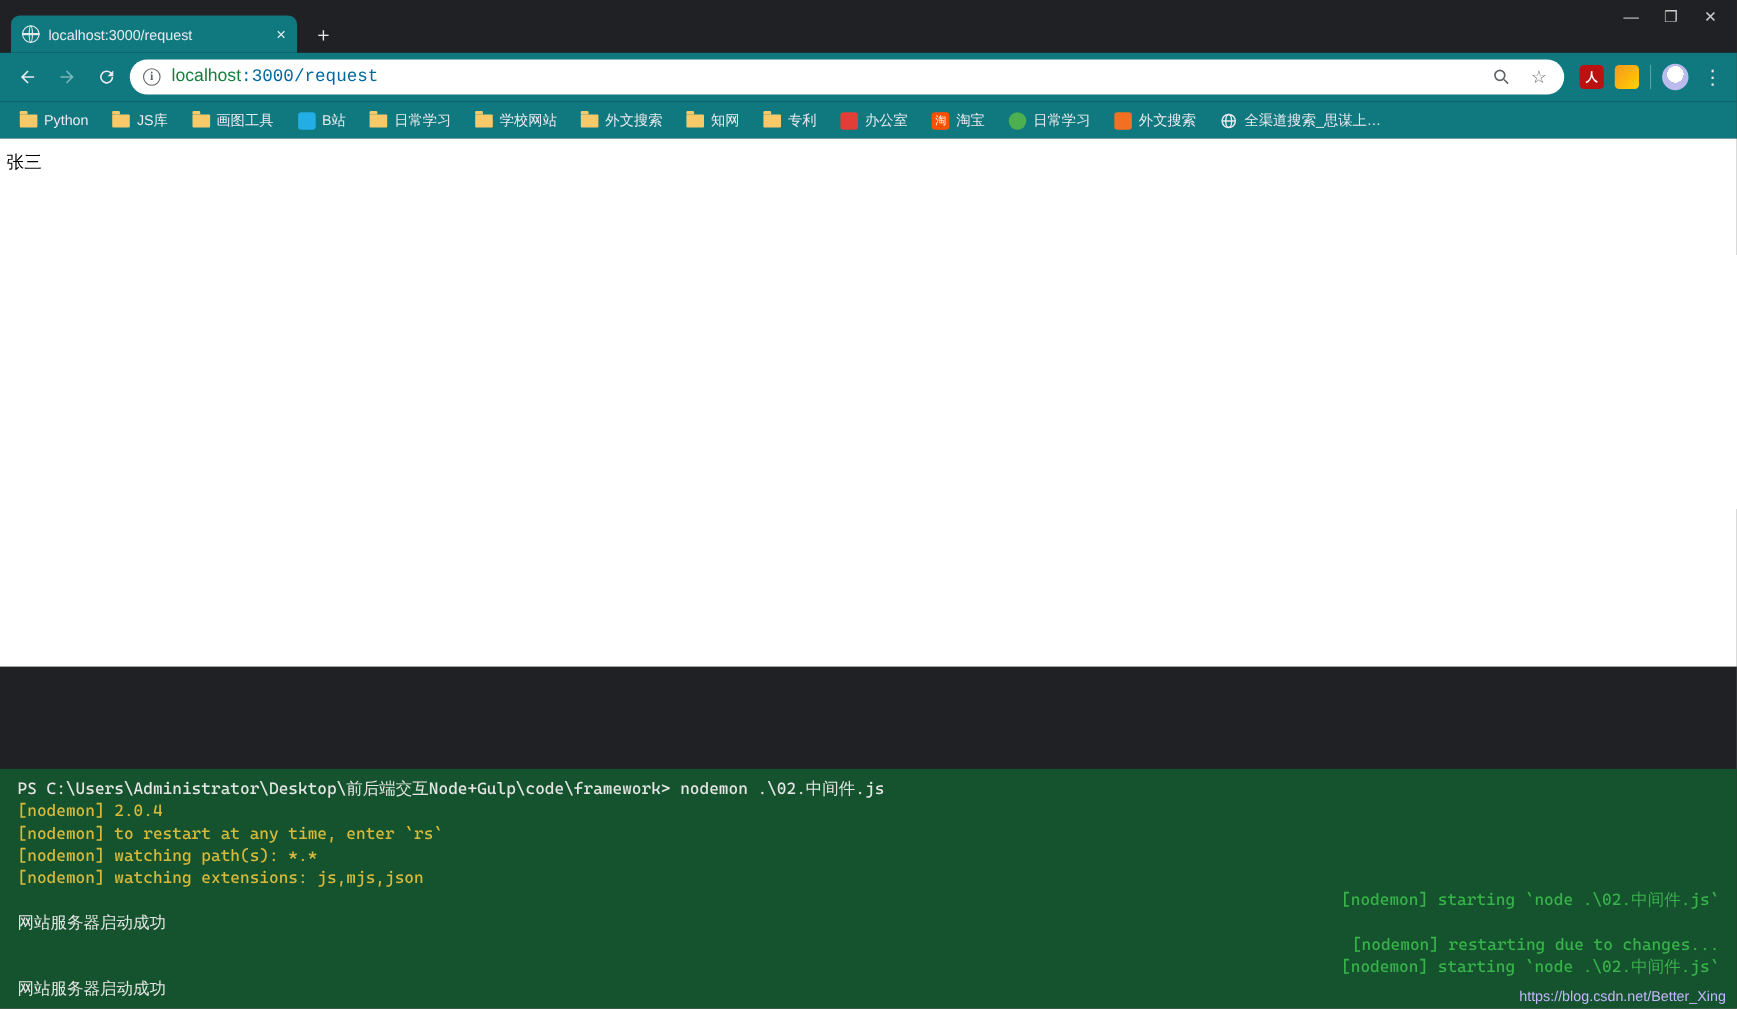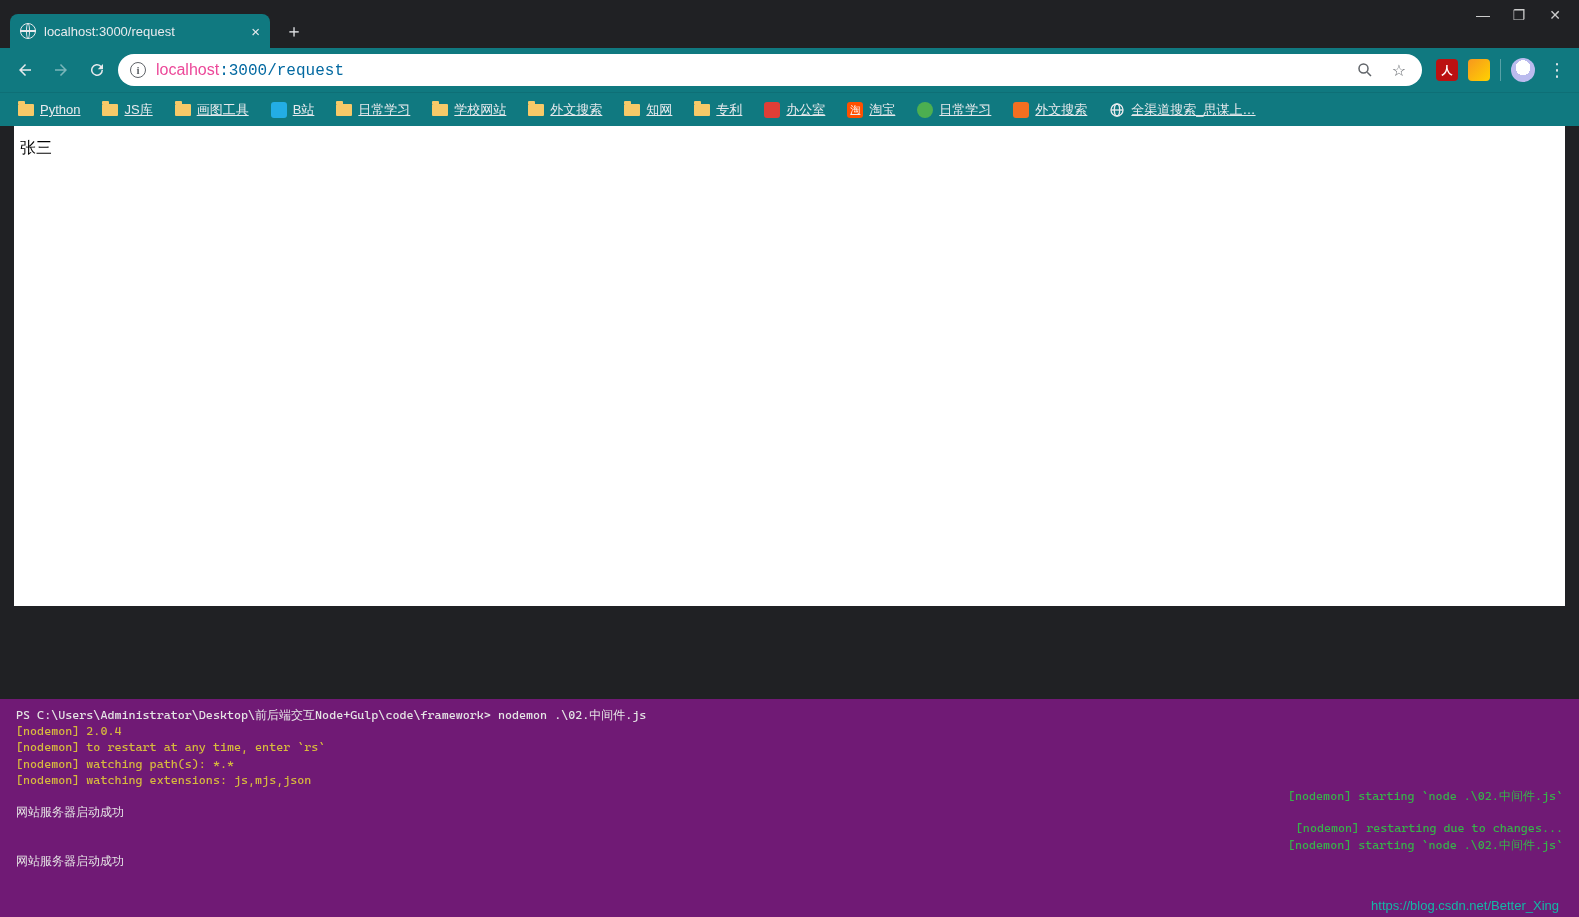--- a/index.html
+++ b/index.html
@@ -129,21 +129,21 @@
   .addressbar .info-icon {
     width: 16px; height: 16px;
     border: 1.5px solid #5f6368;
     border-radius: 50%;
     display:flex; align-items:center; justify-content:center;
     font-size: 11px;
     color:#5f6368;
     font-family: serif;
     font-weight: bold;
   }
-  .addressbar .url-host { color:#ec4899; }
+  .addressbar .url-host { color:#15803d; }
   .addressbar .url-path { color:#0369a1;font-family:Liberation Mono, monospace; }
   .addressbar .spacer { flex: 1; }
   .addressbar .addr-icon {
     color:#5f6368;
     font-size:16px;
     width: 22px;
     text-align:center;
     cursor:pointer;
   }
   .ext-row {
@@ -192,21 +192,20 @@
     border-top: 1px solid rgba(0,0,0,0.08);
   }
   .bookmark {
     display: flex;
     align-items: center;
     gap: 6px;
     padding: 4px 8px;
     border-radius: 4px;
     cursor:pointer;
     white-space: nowrap;
-    text-decoration: underline;
   }
   .folder-icon {
     width: 16px; height: 12px;
     background: #f7c968;
     border-radius: 1px;
     position: relative;
   }
   .folder-icon::before {
     content:"";
     position:absolute;
@@ -224,45 +223,45 @@
   }
 
   
   .page {
     background: #fff;
     color: #000;
     font-family: "Microsoft YaHei", SimSun, sans-serif;
     font-size: 16px;
     padding: 12px 6px;
     height: 480px;
-    margin: 0 14px;
+    margin: 0 0;
   }
 
   
   .terminal {
     position: absolute;
     bottom: 0; left: 0; right: 0;
     height: 218px;
-    background: #701a75;
+    background: #14532d;
     color: #cccccc;
     font-family: "Cascadia Mono", Consolas, monospace;
-    font-size: 12px;
+    font-size: 15px;
     line-height: 1.35;
     padding: 8px 16px 4px;
     white-space: pre;
   }
   .t-yellow { color: #d7ba3d; }
   .t-green  { color: #38b24a; text-align: right; }
   .t-white  { color: #e5e5e5; }
 
   .watermark {
     position: absolute;
     bottom: 4px;
-    right: 20px;
-    color: #14b8a6;
+    right: 10px;
+    color: #c4b5fd;
     font-size: 13px;
     font-family: Arial, sans-serif;
   }
 
   svg { display:block; }
 </style>
 </head>
 <body>
 
 <div class="titlebar"></div>

